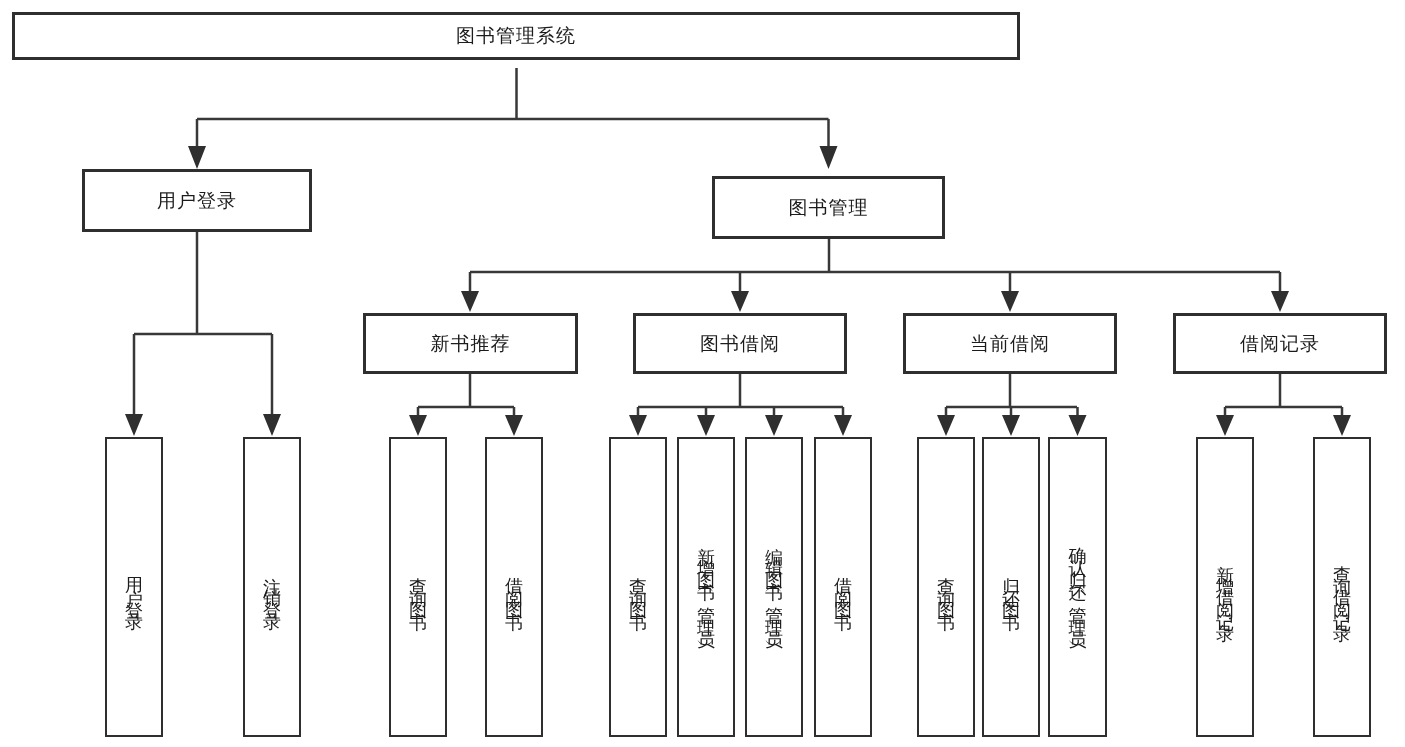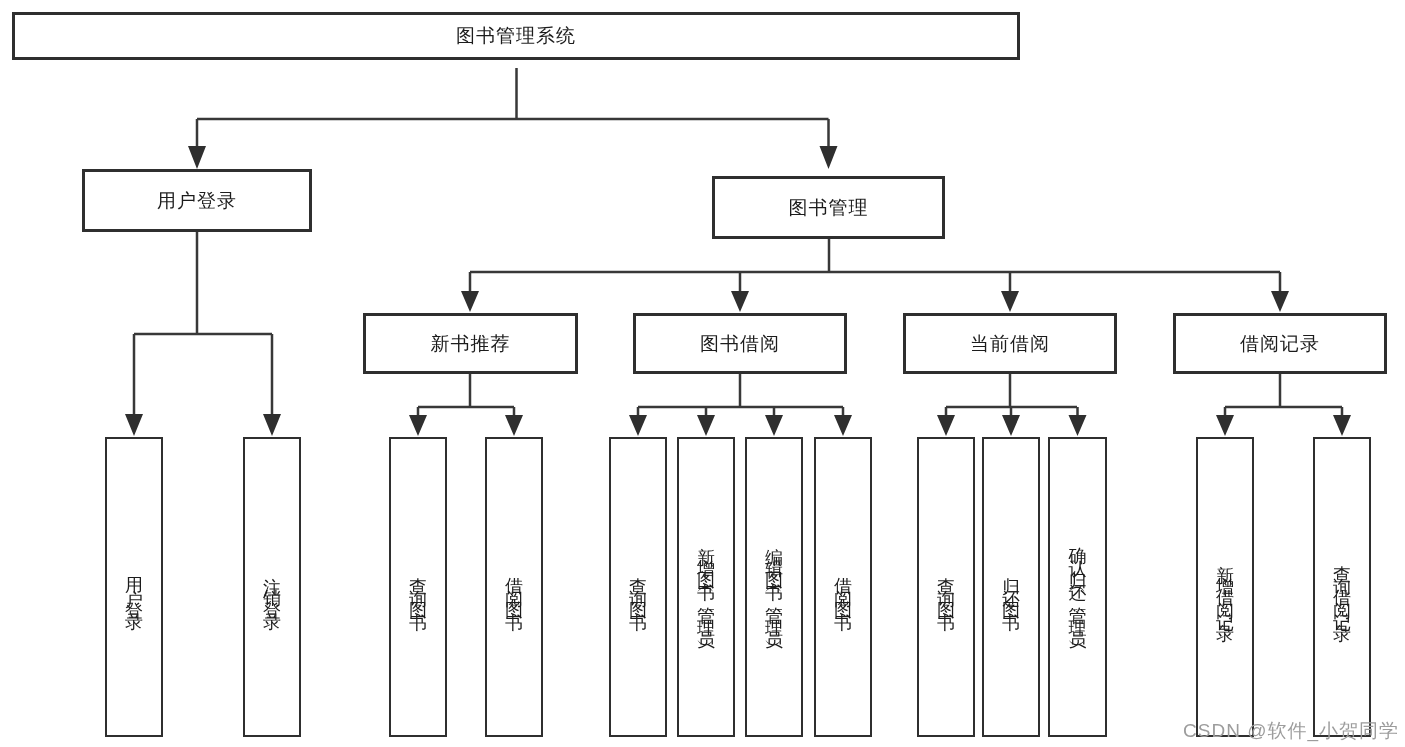--- a/index.html
+++ b/index.html
@@ -173,15 +173,14 @@
     <span>确认归还（管理员）</span>
   </div>
 
   <div class="box leaf" style="left:1196px; top:437px; width:58px; height:300px;">
     <span>新增借阅记录</span>
   </div>
   <div class="box leaf" style="left:1313px; top:437px; width:58px; height:300px;">
     <span>查询借阅记录</span>
   </div>
 
-  <div class="watermark">CSDN @软件_小贺同学</div>
 
 </div>
 
 </body></html>

